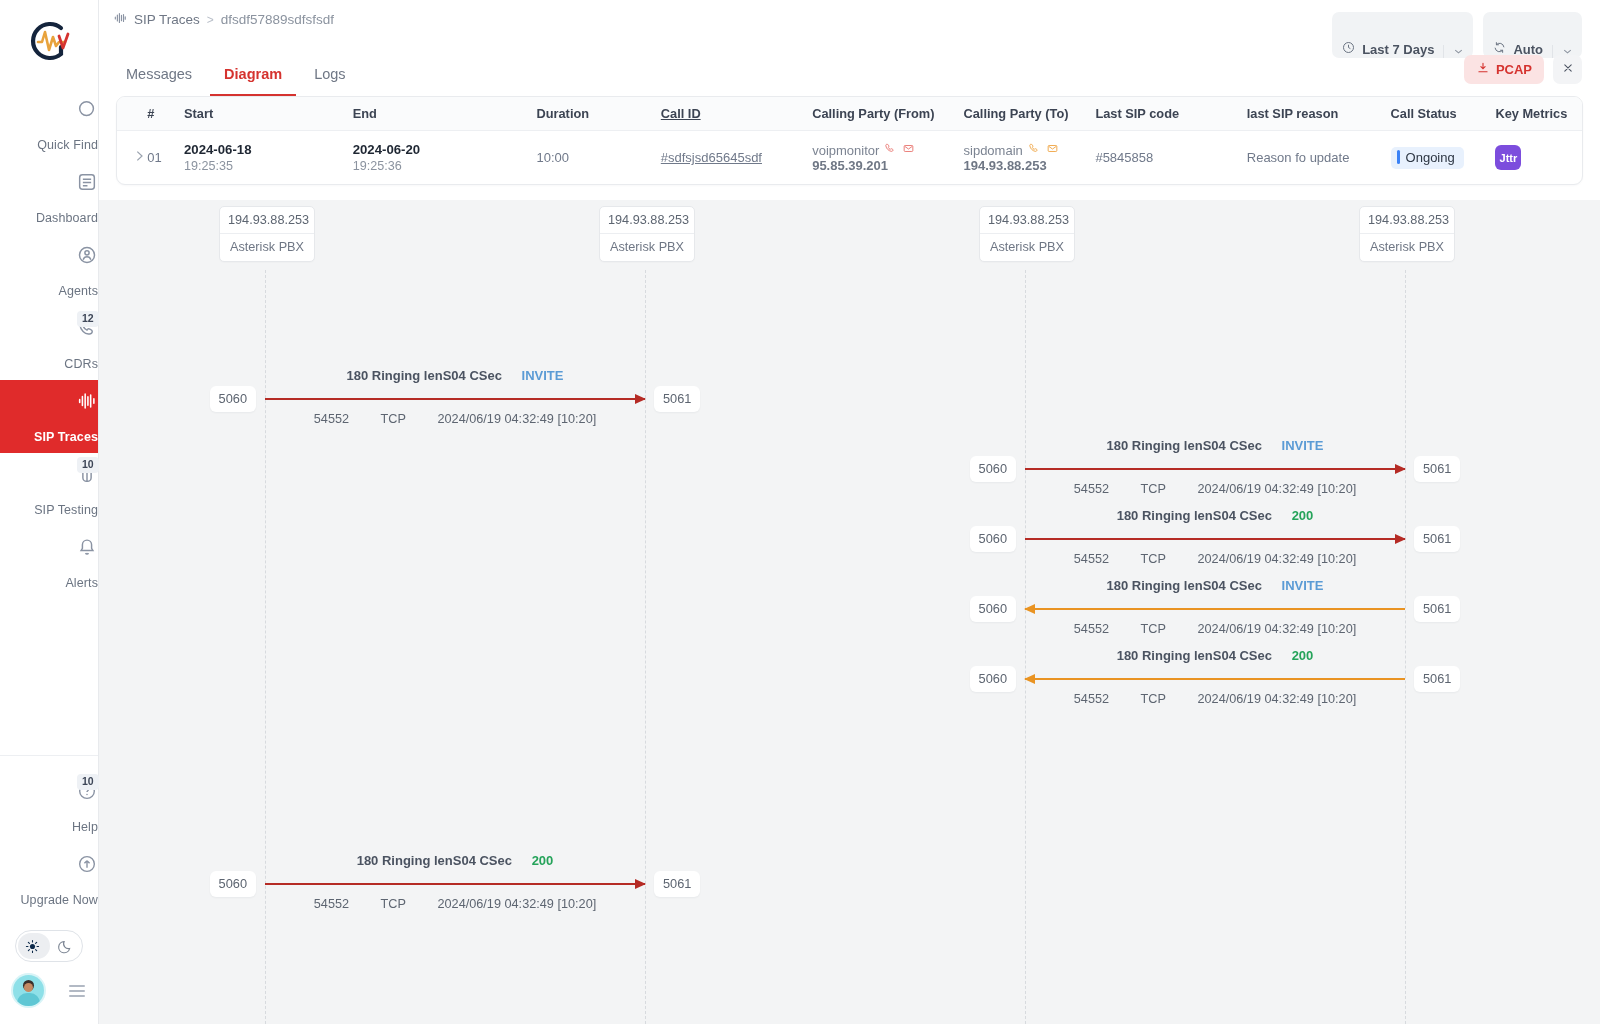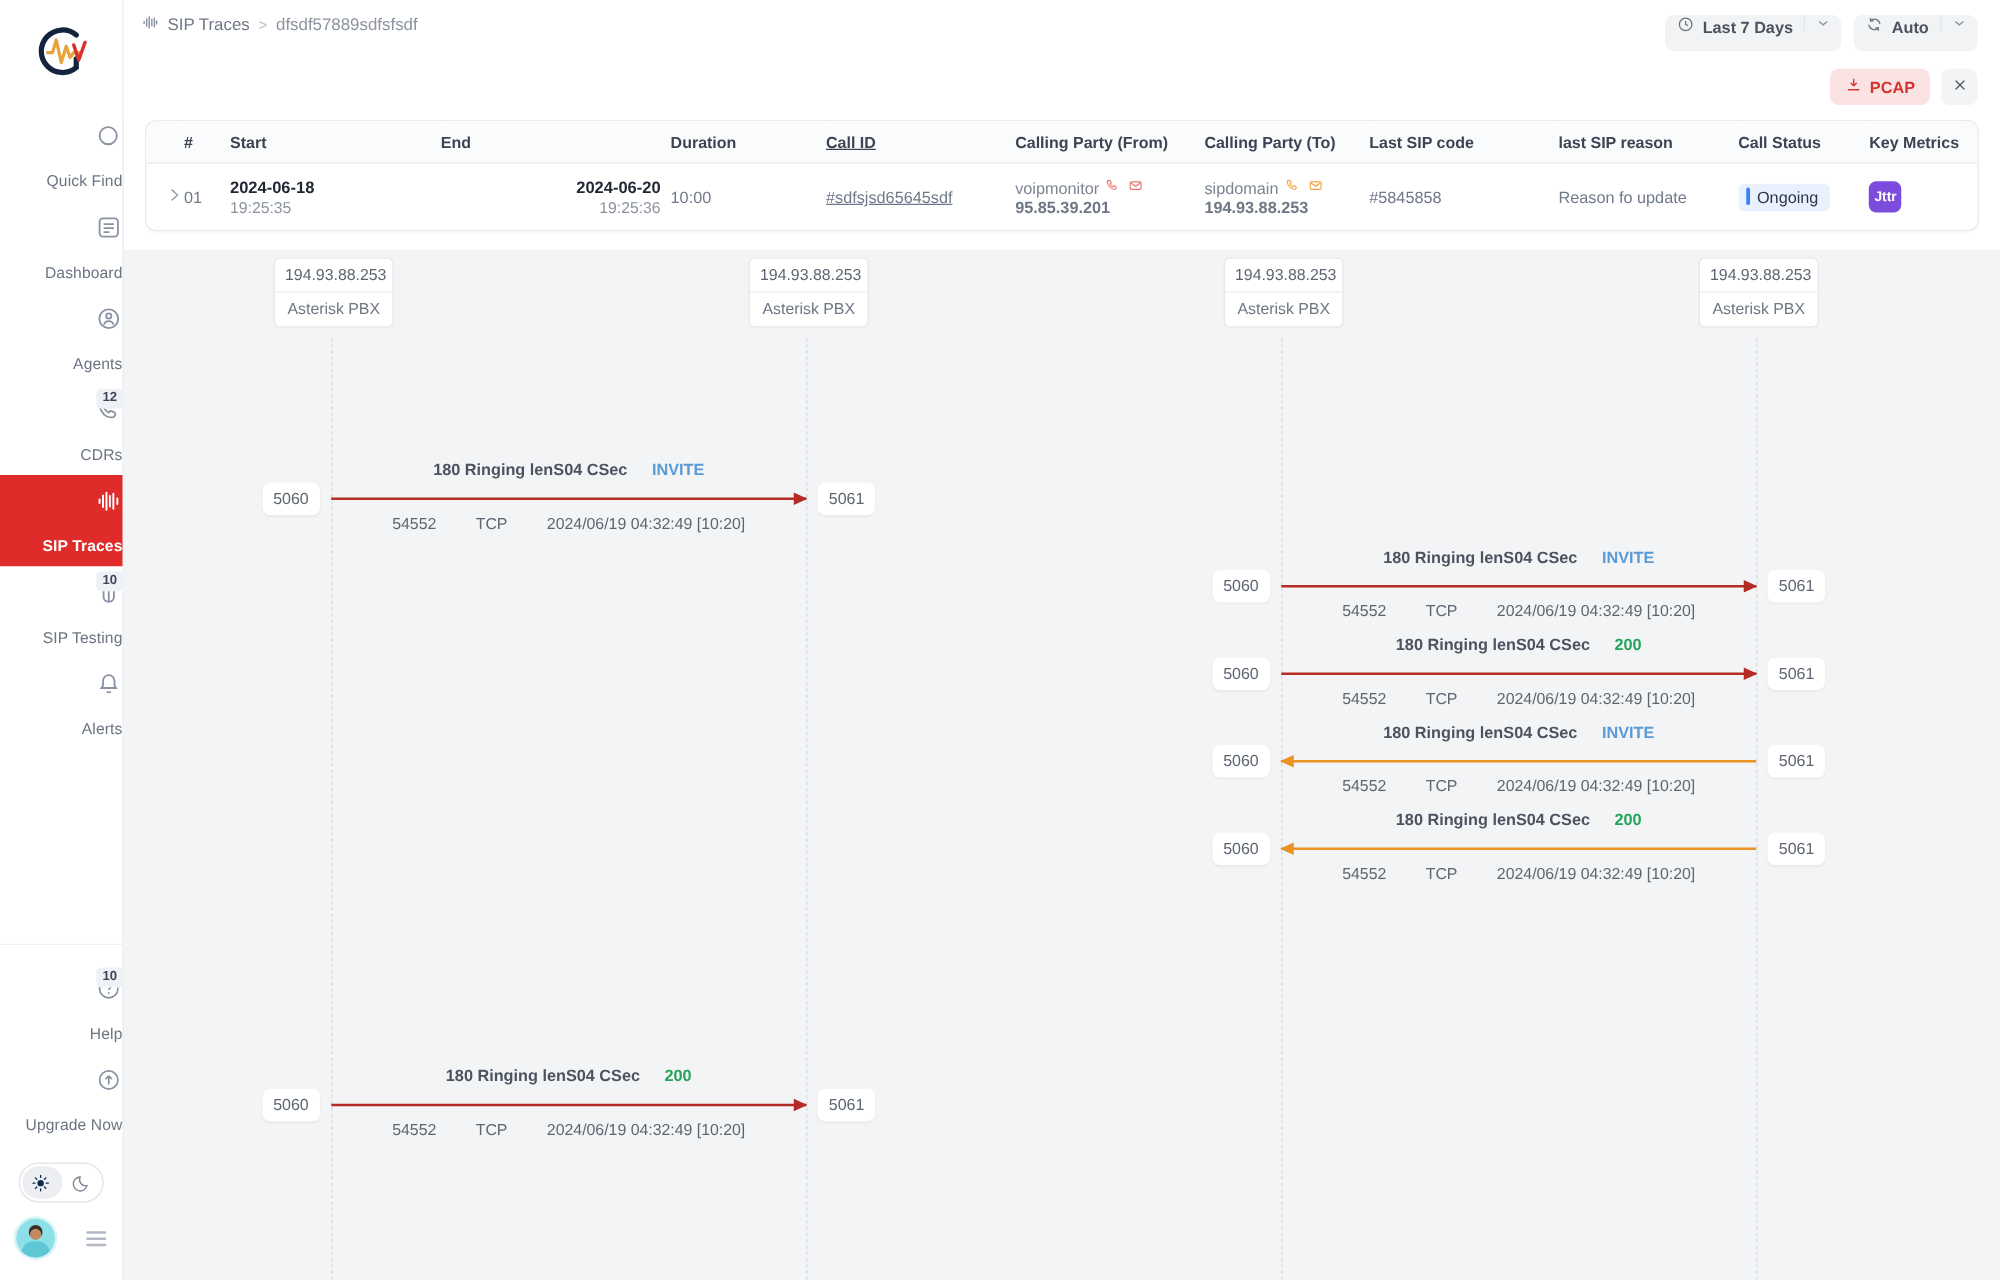--- a/index.html
+++ b/index.html
@@ -86,22 +86,22 @@
   #tabs {
     position: absolute; left: 13px; bottom: 0; display: flex; gap: 4px;
   }
   .tab {
     padding: 10px 14px 12px; font-size: 14.5px; color: #6f7785;
     cursor: pointer; border-bottom: 2.5px solid transparent;
   }
   .tab.active { color: #d5332f; font-weight: 700; border-bottom-color: #d5332f; }
   #topbar-right { position: absolute; right: 18px; top: 12px; display: flex; gap: 10px; }
   .ctl-group {
-    display: flex; align-items: flex-start; background: #f1f3f5;
-    border-radius: 7px; height: 29px; overflow: hidden; cursor: pointer;
+    display: flex; align-items: flex-end; background: #f1f3f5;
+    border-radius: 7px; height: 46px; overflow: hidden; cursor: pointer;
   }
   .ctl-main { display: flex; align-items: center; gap: 6px; padding: 0 9px;
     font-size: 13px; color: #4b5361; font-weight: 600; }
   .ctl-caret { display: flex; align-items: center; padding: 0 8px;
     border-left: 1px solid #e1e4e8; color: #8b939f; }
   #topbar-right2 { position: absolute; right: 18px; top: 55px; display: flex; gap: 9px; align-items: center; }
   #pcap-btn {
     display: flex; align-items: center; gap: 6px; background: #fbe3e3;
     color: #d5332f; font-size: 13px; font-weight: 700; border-radius: 7px;
     padding: 6px 12px; cursor: pointer; border: none;
@@ -124,21 +124,21 @@
     text-align: left; padding: 9px 8px 9px 0; border-bottom: 1px solid #edeff2;
     white-space: nowrap;
   }
   #trace-table tbody td {
     padding: 11px 8px 11px 0; font-size: 13px; color: #70798a;
     vertical-align: middle;
   }
   .c-exp { width: 28px; padding-left: 14px !important; }
   .c-num { width: 34px; }
   .c-start { width: 156px; }
-  .c-end { width: 170px; text-align: right; }
+  .c-end { width: 170px; }
   .c-dur { width: 115px; }
   .c-callid { width: 140px; text-decoration: underline; }
   .c-from { width: 140px; }
   .c-to { width: 122px; }
   .c-sipcode { width: 140px; }
   .c-reason { width: 133px; }
   .c-status { width: 97px; }
   .c-metrics { width: 80px; }
   .chev {
     display: inline-block; width: 16px; height: 16px; cursor: pointer; color: #9aa2ae;
@@ -370,20 +370,25 @@
         <svg viewBox="0 0 24 24" width="14" height="14" fill="none" stroke="#8a93a3" stroke-width="2" stroke-linecap="round">
           <path d="M4 10.5v3M7.5 7v10M11 4.5v15M14.5 7.5v9M18 6v12M21 10v4"></path>
         </svg>
       </span>
       <span class="bc-link">SIP Traces</span>
       <span class="sep">&gt;</span>
       <span class="bc-current">dfsdf57889sdfsfsdf</span>
     </div>
 
 
+    <div id="tabs">
+      <div class="tab">Messages</div>
+      <div class="tab active">Diagram</div>
+      <div class="tab">Logs</div>
+    </div>
 
     <div id="topbar-right">
       <div class="ctl-group">
         <div class="ctl-main">
           <span>
             <svg viewBox="0 0 24 24" width="15" height="15" fill="none" stroke="#6b7482" stroke-width="1.6">
                 <circle cx="12" cy="12" r="8"></circle>
                 <path d="M12 7.6V12l3 1.8"></path>
               </svg>
           </span>

